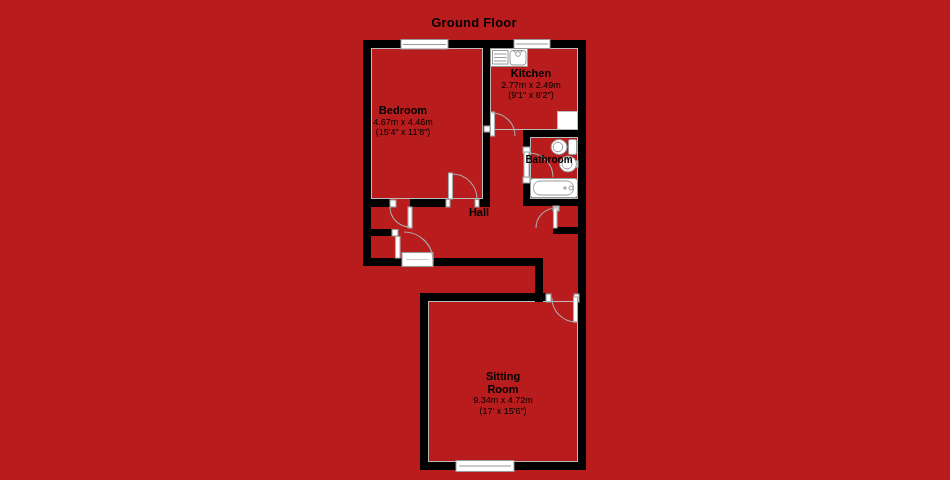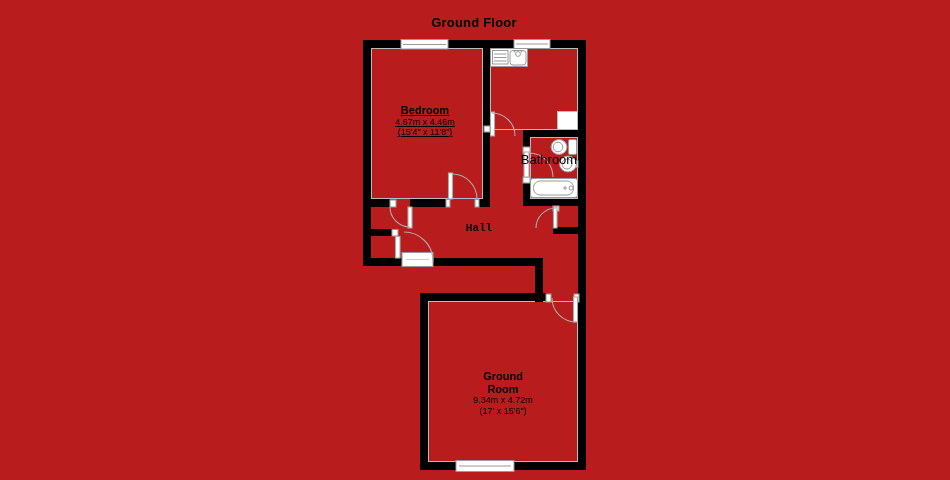--- a/index.html
+++ b/index.html
@@ -7,21 +7,21 @@
     position:relative;
     width:950px;height:480px;
     background:#b91c1c;
     overflow:hidden;
     font-family:"Liberation Sans", sans-serif;
   }
   .plan-svg{position:absolute;left:0;top:0;}
   .label{position:absolute;text-align:center;color:#000;}
   .title-label{font-size:13px;font-weight:bold;letter-spacing:0.2px;}
   .room-name{font-size:11px;font-weight:bold;line-height:12.5px;white-space:pre-line;}
-  .room-name-sm{font-size:13px;font-weight:normal;line-height:9px;}
+  .room-name-sm{font-size:10px;font-weight:bold;line-height:9px;}
   .room-dim{font-size:9px;line-height:10.5px;}
 </style>
 </head>
 <body>
 
 <div class="stage">
 
   <svg class="plan-svg" width="950" height="480" viewBox="0 0 950 480">
 
     <g fill="none" stroke="#bbbbbb" stroke-width="1">
@@ -145,35 +145,40 @@
         <rect x="533.5" y="181" width="40" height="14" rx="6.5"></rect>
         <circle cx="571" cy="188" r="2"></circle>
         <line x1="563" y1="188" x2="567" y2="188"></line>
         <line x1="565" y1="186" x2="565" y2="190"></line>
       </g>
     </g>
   </svg>
 
   <div class="label title-label" style="left:374px;top:15px;width:200px;">Ground Floor</div>
 
-  <div class="label" style="left:365px;top:104px;width:120px;text-decoration:underline;">
+  <div class="label" style="left:343px;top:104px;width:120px;">
     <div class="room-name">Bedroom</div>
     <div class="room-dim">4.67m x 4.46m</div>
     <div class="room-dim">(15'4" x 11'8")</div>
   </div>
 
+  <div class="label" style="left:481px;top:67px;width:100px;">
+    <div class="room-name">Kitchen</div>
+    <div class="room-dim">2.77m x 2.49m</div>
+    <div class="room-dim">(9'1" x 8'2")</div>
+  </div>
 
   <div class="label" style="left:519px;top:155px;width:60px;">
     <div class="room-name-sm">Bathroom</div>
   </div>
 
-  <div class="label" style="left:444px;top:222px;width:70px;font-family:Liberation Mono, monospace;">
+  <div class="label" style="left:444px;top:206px;width:70px;">
     <div class="room-name">Hall</div>
   </div>
 
   <div class="label" style="left:443px;top:370px;width:120px;">
-    <div class="room-name">Ground
+    <div class="room-name">Sitting
 Room</div>
     <div class="room-dim">9.34m x 4.72m</div>
     <div class="room-dim">(17' x 15'6")</div>
   </div>
 
 </div>
 
 </body></html>

